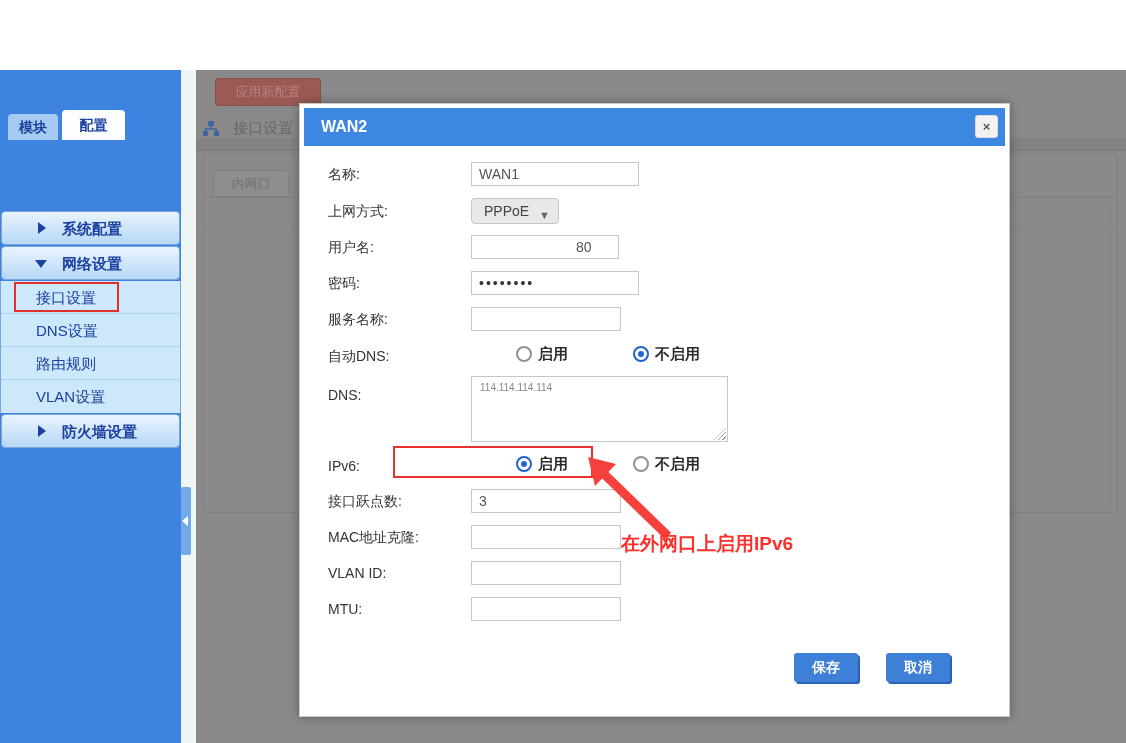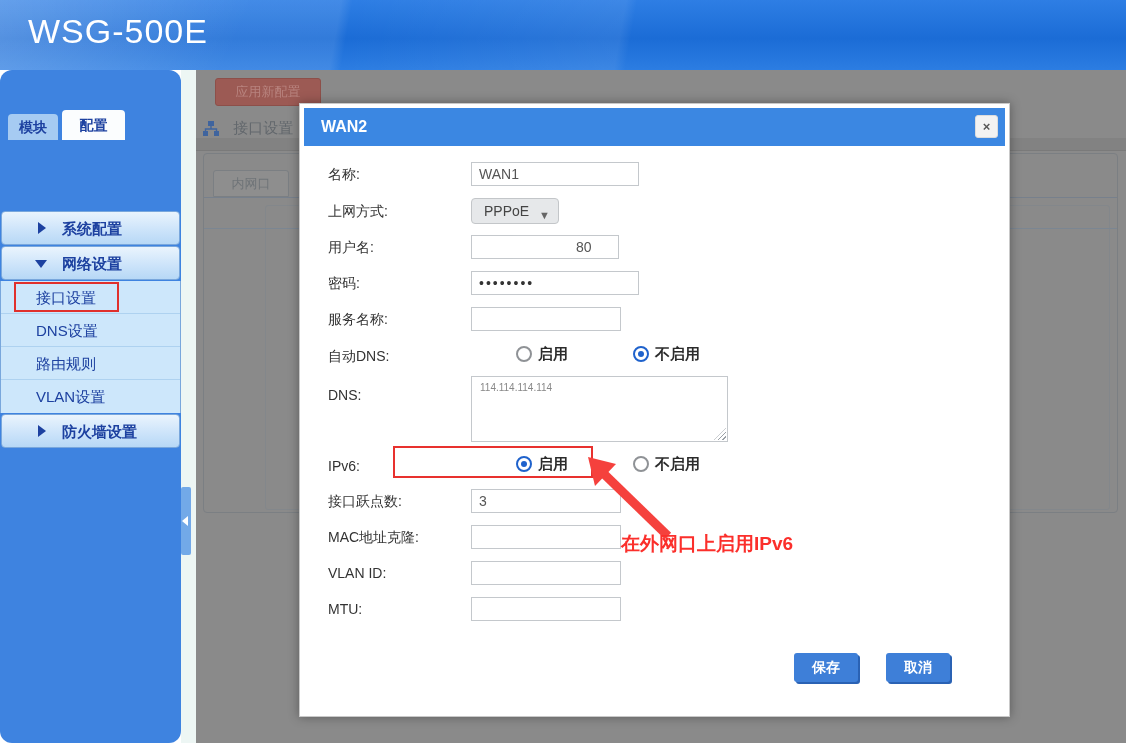--- a/index.html
+++ b/index.html
@@ -10,21 +10,21 @@
   
   .banner { position:absolute; left:0; top:0; width:1126px; height:70px;
     background:
       linear-gradient(115deg, rgba(255,255,255,0.18) 0%, rgba(255,255,255,0) 22%),
       linear-gradient(100deg, rgba(255,255,255,0.10) 30%, rgba(255,255,255,0) 31%, rgba(255,255,255,0.08) 55%, rgba(255,255,255,0) 56%),
       linear-gradient(180deg, #2e7ee4 0%, #1b6cd6 55%, #2c7de2 100%);
   }
   .banner-title { position:absolute; left:28px; top:12px; color:#fff; font-size:34px; letter-spacing:1px; font-weight:400; }
 
   
-  .sidebar { position:absolute; left:0; top:70px; width:181px; height:673px; background:#3e83e0;border-radius:12px; }
+  .sidebar { position:absolute; left:0; top:70px; width:181px; height:673px; background:#3e83e0; }
   .side-strip { position:absolute; left:181px; top:70px; width:15px; height:673px; background:#edf6f4; }
   .collapse-handle { position:absolute; left:181px; top:487px; width:10px; height:68px; background:#72a9e8; border-radius:2px; cursor:pointer; }
   .collapse-handle .tri-left { position:absolute; left:1px; top:29px; width:0; height:0;
     border-top:5px solid transparent; border-bottom:5px solid transparent; border-right:6px solid #fff; }
 
   .tabs { position:absolute; left:0; top:39px; width:181px; height:31px; }
   .tab { position:absolute; bottom:0; text-align:center; font-weight:700; color:#1d41a0; font-size:14px;
     border-radius:4px 4px 0 0; cursor:pointer; }
   .tab.inactive { left:8px; width:50px; height:26px; line-height:26px; background:#a6cbf2; }
   .tab.active { left:62px; width:63px; height:30px; line-height:30px; background:#fbfdfe; }
@@ -96,23 +96,20 @@
   
   .anno-box { position:absolute; left:393px; top:446px; width:200px; height:32px; border:2px solid #e8312e; z-index:20; pointer-events:none; }
   .anno-arrow { position:absolute; left:578px; top:450px; z-index:21; pointer-events:none; }
   .anno-text { position:absolute; left:621px; top:531px; z-index:21; color:#fb2f2b; font-size:19px; font-weight:700; }
 </style>
 </head>
 <body>
 
 <div id="stage">
 
-  <div class="banner">
-    <div class="banner-title">WSG-500E</div>
-  </div>
 
   <div class="sidebar">
     <div class="tabs">
       <div class="tab inactive">模块</div>
       <div class="tab active">配置</div>
     </div>
     <div class="menu">
       <div class="menu-group">
         <span class="tri-right"></span>
         <span>系统配置</span>

